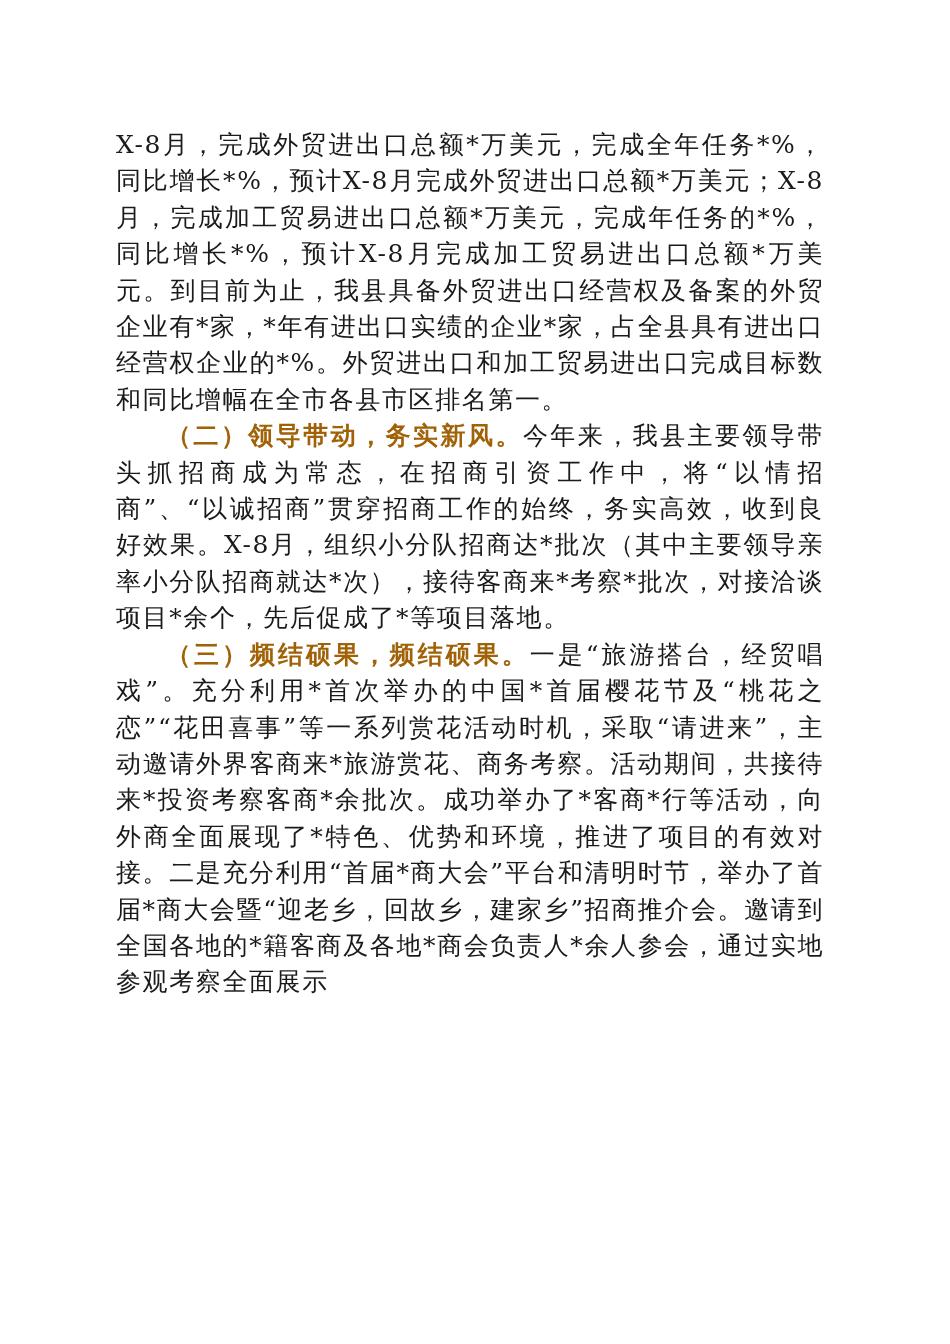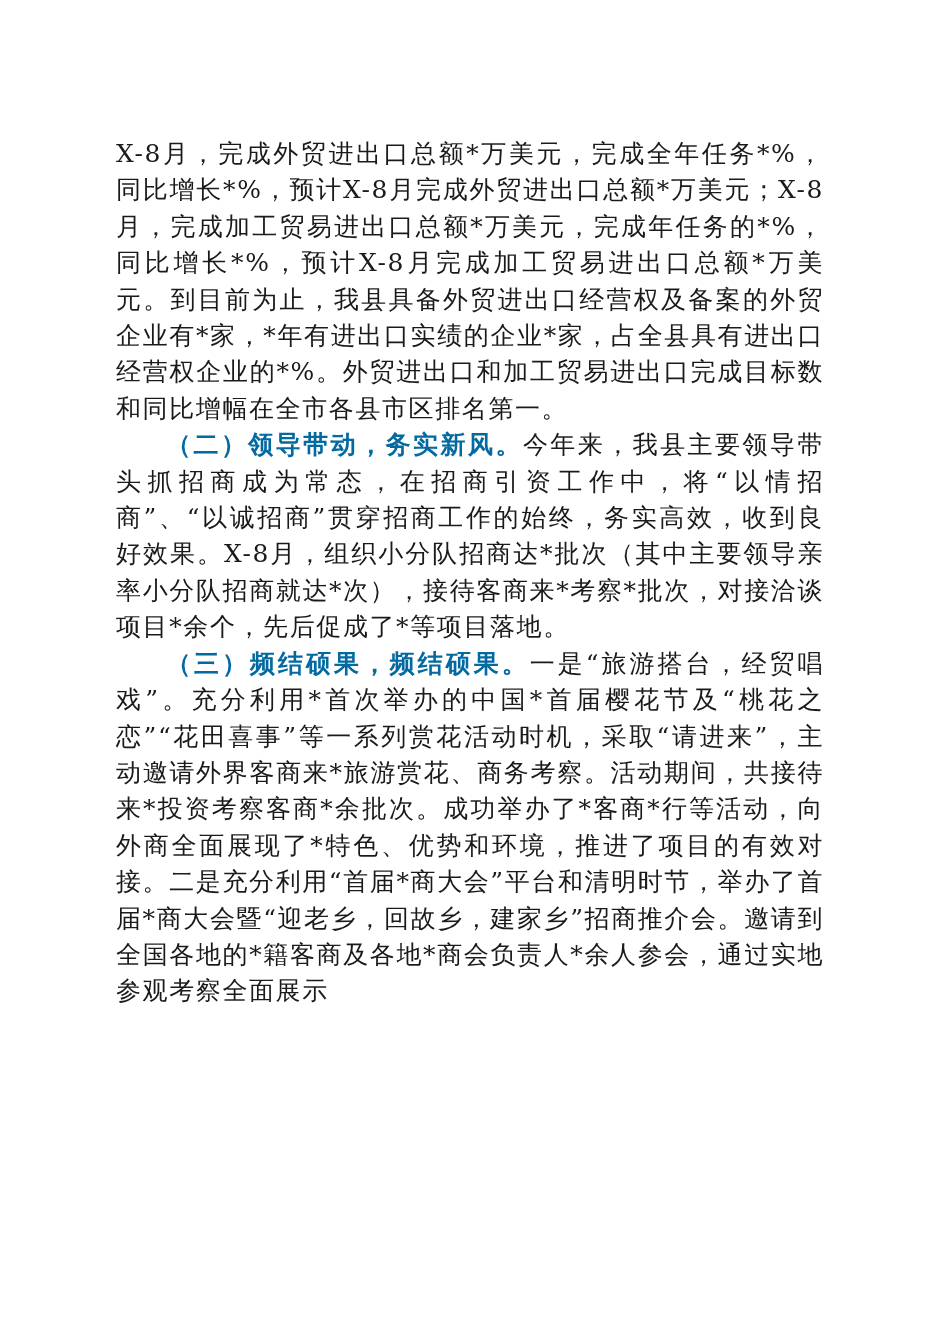--- a/index.html
+++ b/index.html
@@ -11,38 +11,38 @@
       width: 950px;
       height: 1344px;
       position: relative;
       overflow: hidden;
       font-family: "DejaVu Serif", "Liberation Serif", serif;
       color: #1a1a1a;
     }
     .page {
       position: absolute;
       left: 116px;
-      top: 136px;
+      top: 127px;
       width: 708px;
     }
     .para {
       margin: 0;
       font-size: 25px;
       line-height: 36.4px;
       letter-spacing: 1.6px;
       text-align: justify;
       text-align-last: left;
       word-break: break-all;
     }
     .indent {
       text-indent: 2em;
     }
     .heading {
       font-weight: bold;
-      color: #0369a1;
+      color: #a16207;
     }
   </style>
 </head>
 <body>
 
 <div class="page">
   <p class="para">
     <span>X-8月，完成外贸进出口总额*万美元，完成全年任务*%，同比增长*%，预计X-8月完成外贸进出口总额*万美元；X-8月，完成加工贸易进出口总额*万美元，完成年任务的*%，同比增长*%，预计X-8月完成加工贸易进出口总额*万美元。到目前为止，我县具备外贸进出口经营权及备案的外贸企业有*家，*年有进出口实绩的企业*家，占全县具有进出口经营权企业的*%。外贸进出口和加工贸易进出口完成目标数和同比增幅在全市各县市区排名第一。</span>
   </p>
   <p class="para indent">

